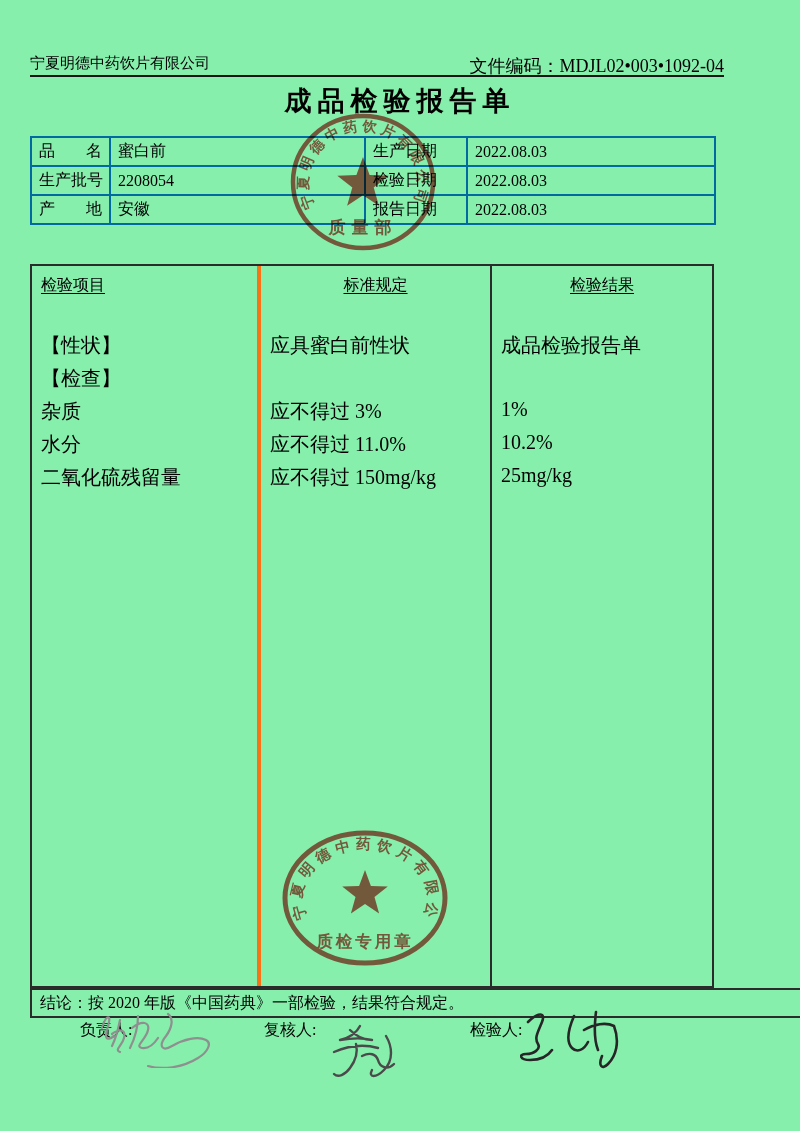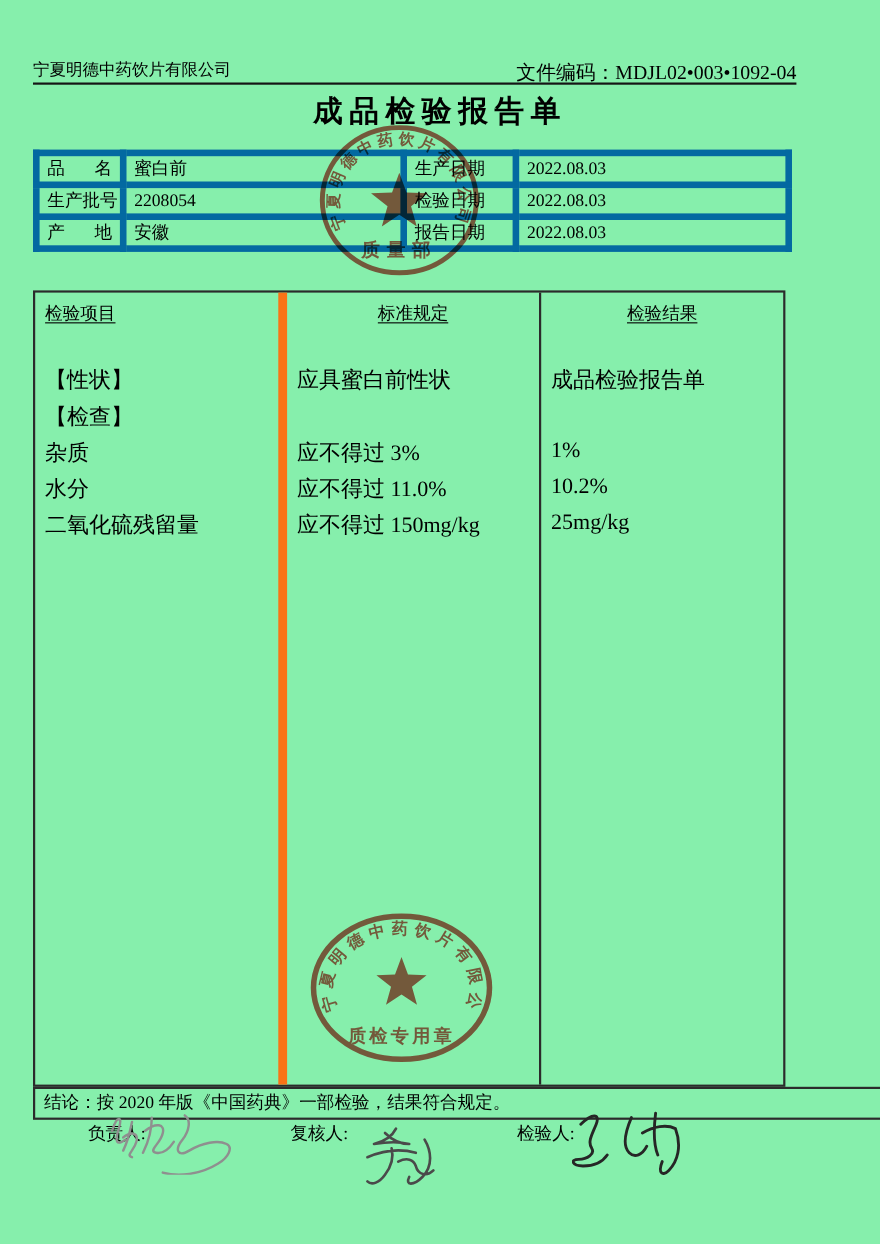--- a/index.html
+++ b/index.html
@@ -17,29 +17,29 @@
   .doc-title {
     position:absolute; left:0; top:83px; width:800px; text-align:center;
     font-family:"Liberation Sans","DejaVu Sans",sans-serif;
     font-size:27px; font-weight:bold; letter-spacing:6px; white-space:nowrap;
   }
   
   table.info {
     position:absolute; left:30px; top:136px; width:684px;
     border-collapse:collapse; table-layout:fixed; font-size:16px;
   }
-  table.info td { border:6px solid #0369a1; height:29px; padding:0 7px; white-space:nowrap; }
+  table.info td { border:2px solid #0369a1; height:29px; padding:0 7px; white-space:nowrap; }
   td.jlabel { text-align:justify; text-align-last:justify; }
   
   .main-table {
     position:absolute; left:30px; top:264px; width:684px; height:724px;
     border:2px solid #2b2b2b; display:flex;
   }
   .mcol { position:relative; height:100%; }
-  .mcol-1 { width:229px; border-right:8px solid #f97316; }
+  .mcol-1 { width:229px; border-right:4px solid #f97316; }
   .mcol-2 { width:231px; border-right:2px solid #2b2b2b; }
   .mcol-3 { flex:1; }
   .mhead { margin-top:9px; font-size:16px; }
   .mhead span { text-decoration:underline; text-underline-offset:3px; }
   .mhead.left { padding-left:9px; }
   .mhead.center { text-align:center; }
   .mcell { position:absolute; left:9px; font-size:20px; white-space:nowrap; }
   .r0 { top:66px; } .r1 { top:99px; } .r2 { top:132px; } .r3 { top:165px; } .r4 { top:198px; }
   
   .conclusion {

